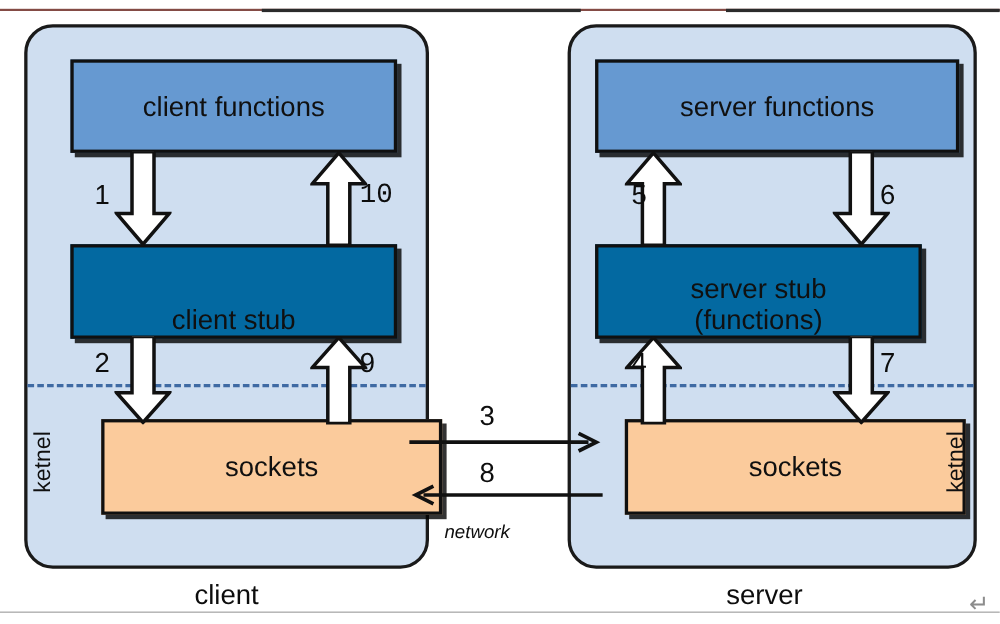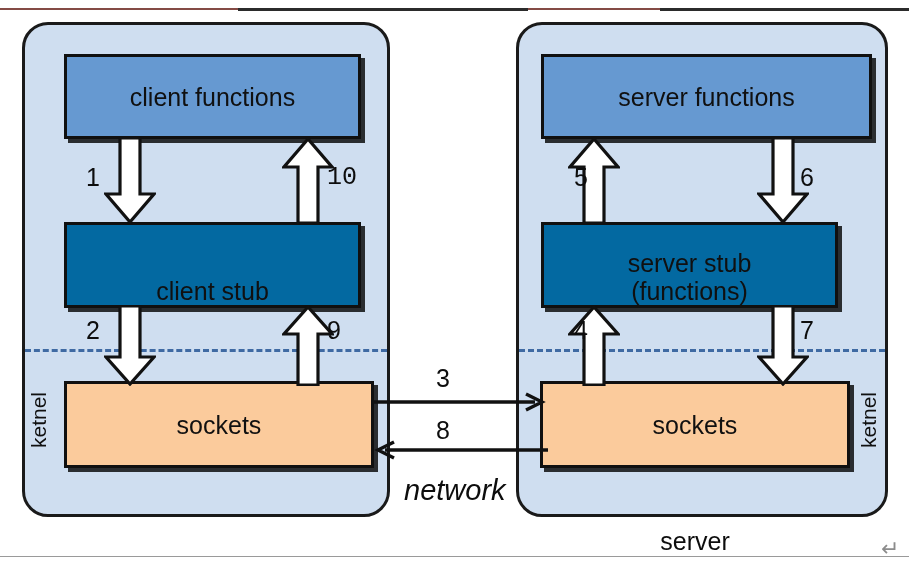--- a/index.html
+++ b/index.html
@@ -66,21 +66,21 @@
     align-items: center;
     justify-content: center;
     text-align: center;
     color: #101010;
     font-size: 25px;
     line-height: 1.12;
     box-shadow: 4px 4px 0 rgba(0,0,0,0.80);
   }
   .box.blue   { background: #6699d1; }
   .box.red    { background: #0369a1; align-items: flex-end; }
-  .box.orange { background: #fbcb9c; }
+  .box.orange { background: #fbcb9c; margin-left: 28px; }
 
   
   #box-client-functions { left: 64px;  top: 54px;  width: 297px; height: 85px; }
   #box-client-stub      { left: 64px;  top: 222px; width: 297px; height: 86px; }
   #box-client-sockets   { left: 64px;  top: 381px; width: 310px; height: 87px; }
 
   
   #box-server-functions { left: 541px; top: 54px;  width: 331px; height: 85px; }
   #box-server-stub      { left: 541px; top: 222px; width: 297px; height: 86px; }
   #box-server-sockets   { left: 540px; top: 381px; width: 310px; height: 87px; }
@@ -126,21 +126,21 @@
     position: absolute;
     font-size: 25px;
     color: #0d0d0d;
     line-height: 1;
   }
 
   #label-network {
     position: absolute;
     left: 404px;
     top: 474px;
-    font-size: 29px;
+    font-size: 17px;
     font-style: italic;
     color: #0d0d0d;
     white-space: nowrap;
   }
 
   
   .caption {
     position: absolute;
     font-size: 25px;
     color: #0d0d0d;
@@ -208,20 +208,21 @@
   </div>
   <div class="steplabel" style="left:86px; top:318px;">2</div>
 
   <div class="blockarrow" style="left:282px; top:306px;">
     <svg width="52" height="80" viewBox="0 0 52 80">
       <polygon points="26,1 50,28 36,28 36,79 16,79 16,28 2,28" fill="#ffffff" stroke="#111111" stroke-width="3.2" stroke-linejoin="miter"></polygon>
     </svg>
   </div>
   <div class="steplabel" style="left:327px; top:318px;">9</div>
 
+  <div class="caption" id="caption-client">client</div>
 
   <div class="panel" id="panel-server"></div>
 
   <div class="box blue" id="box-server-functions">
     <span>server functions</span>
   </div>
 
   <div class="box red" id="box-server-stub">
     <div>
       <div>server stub</div>

